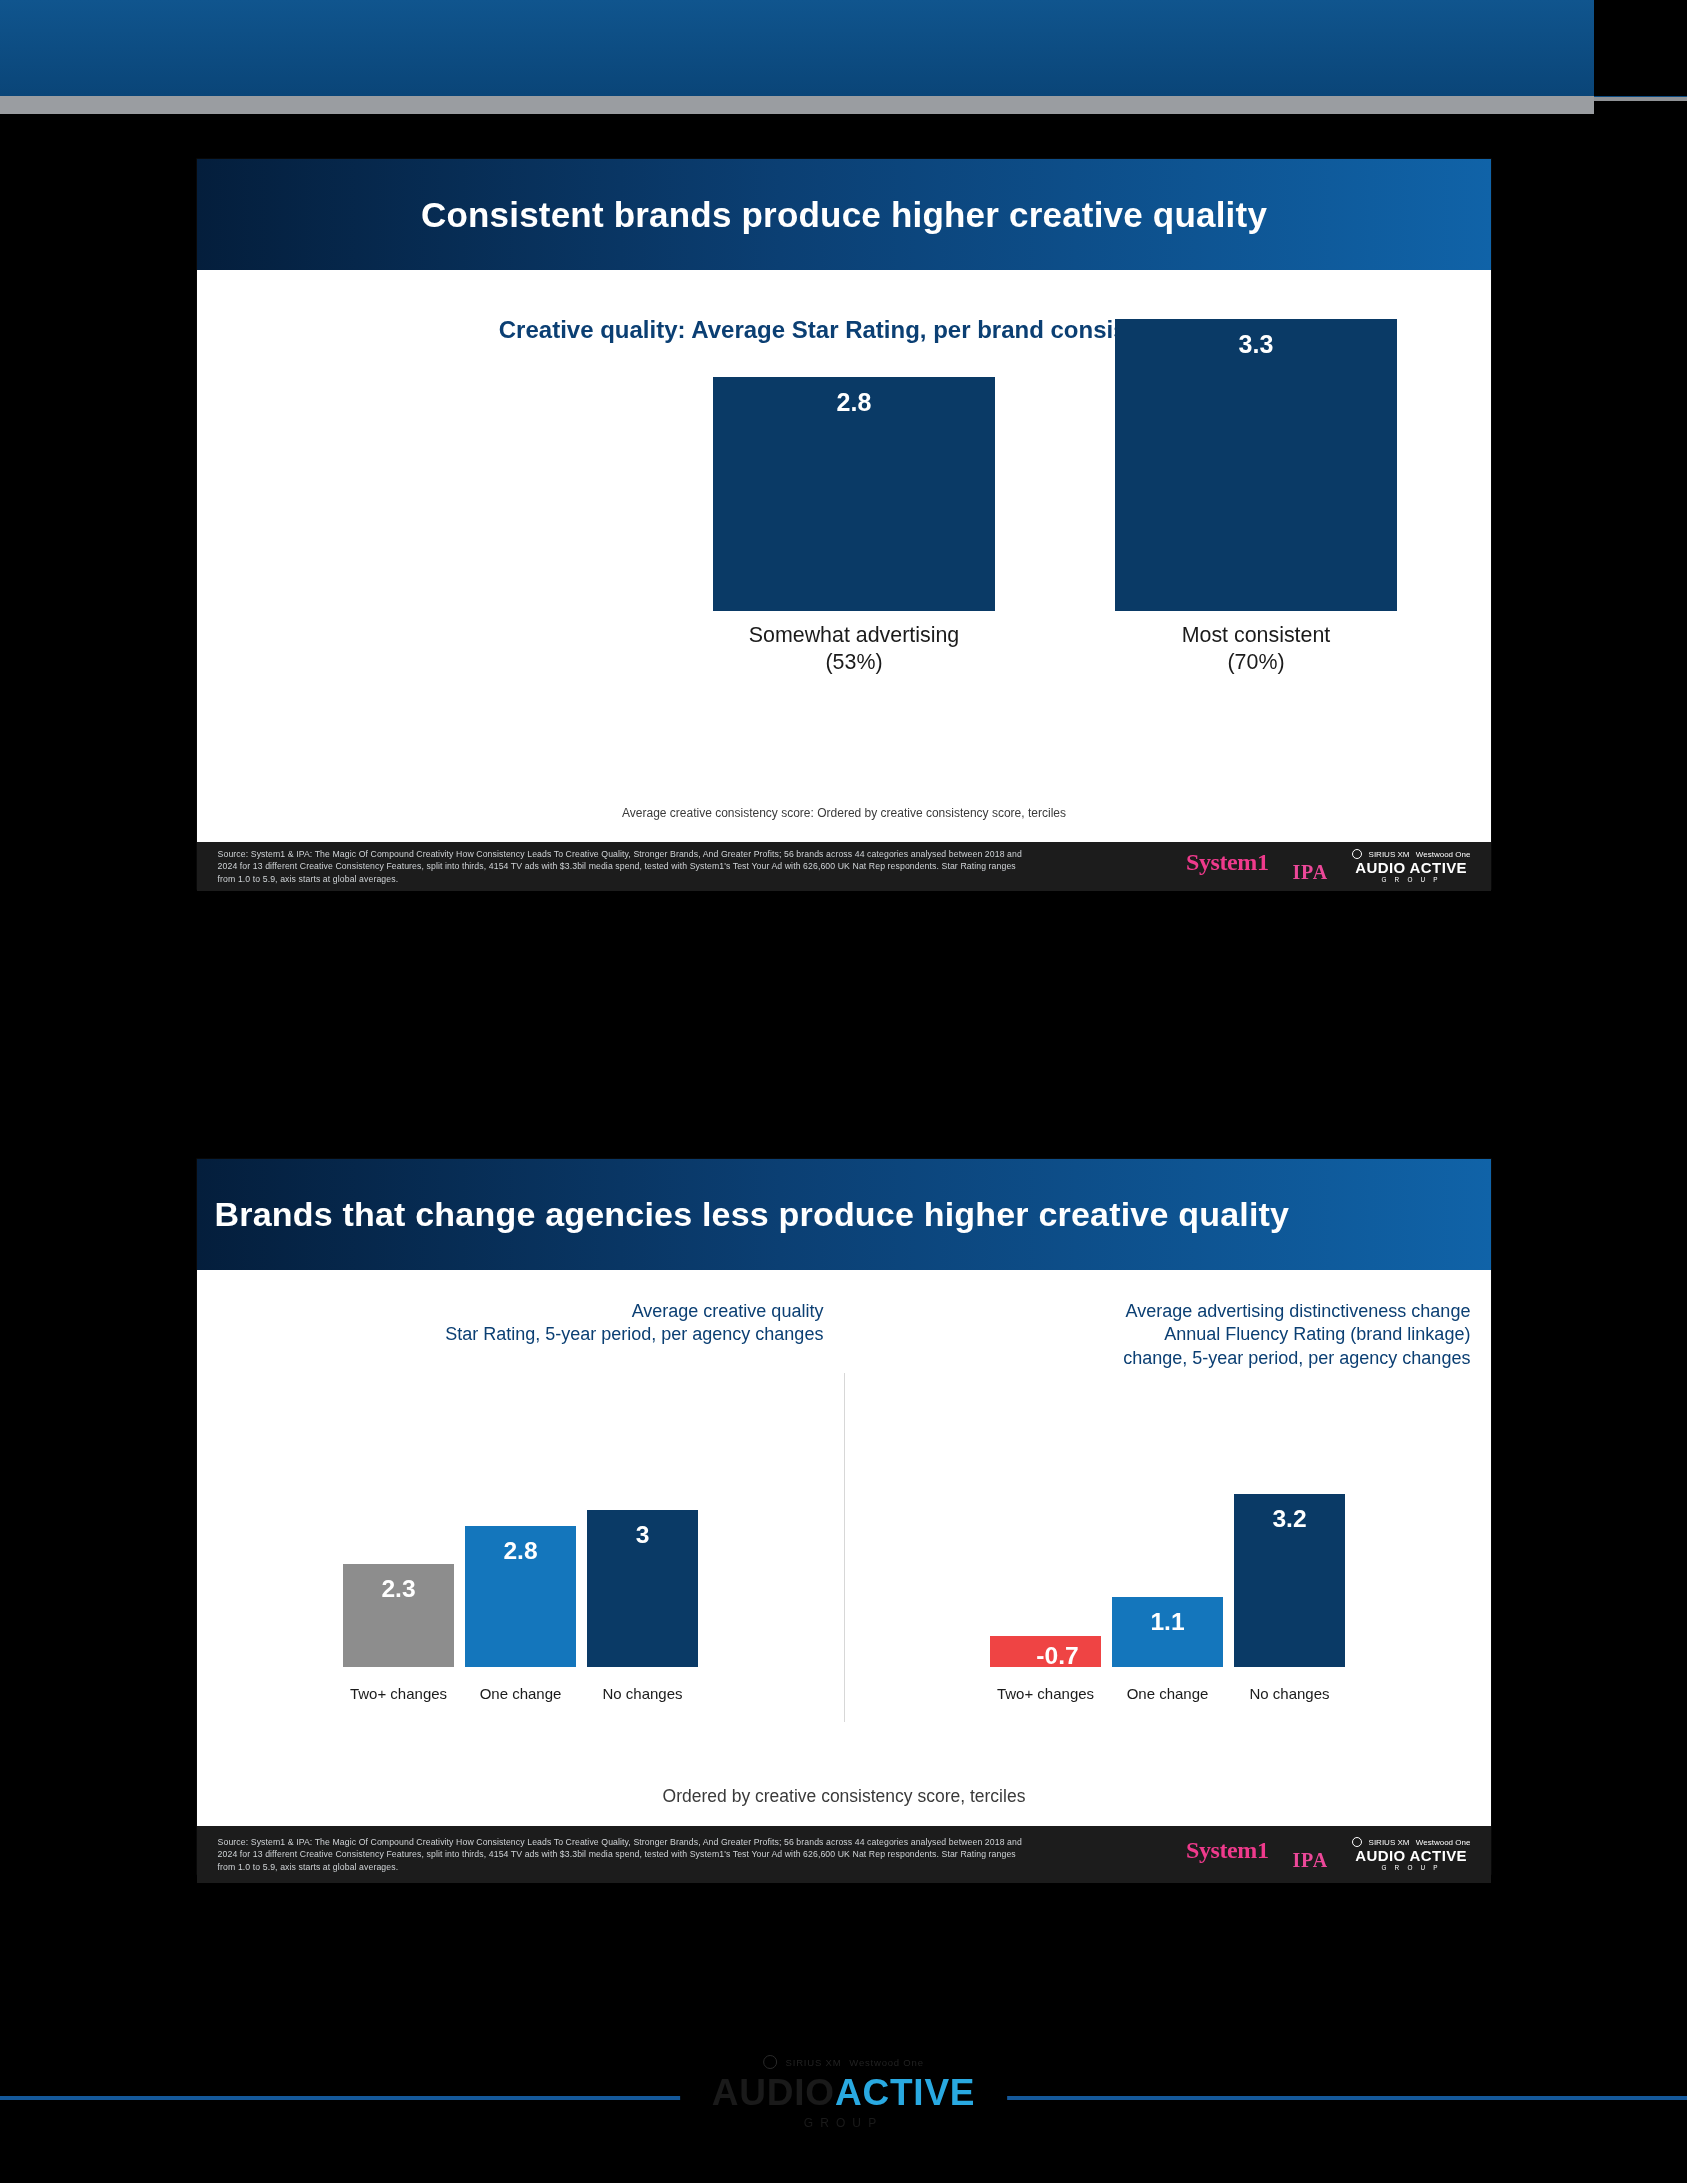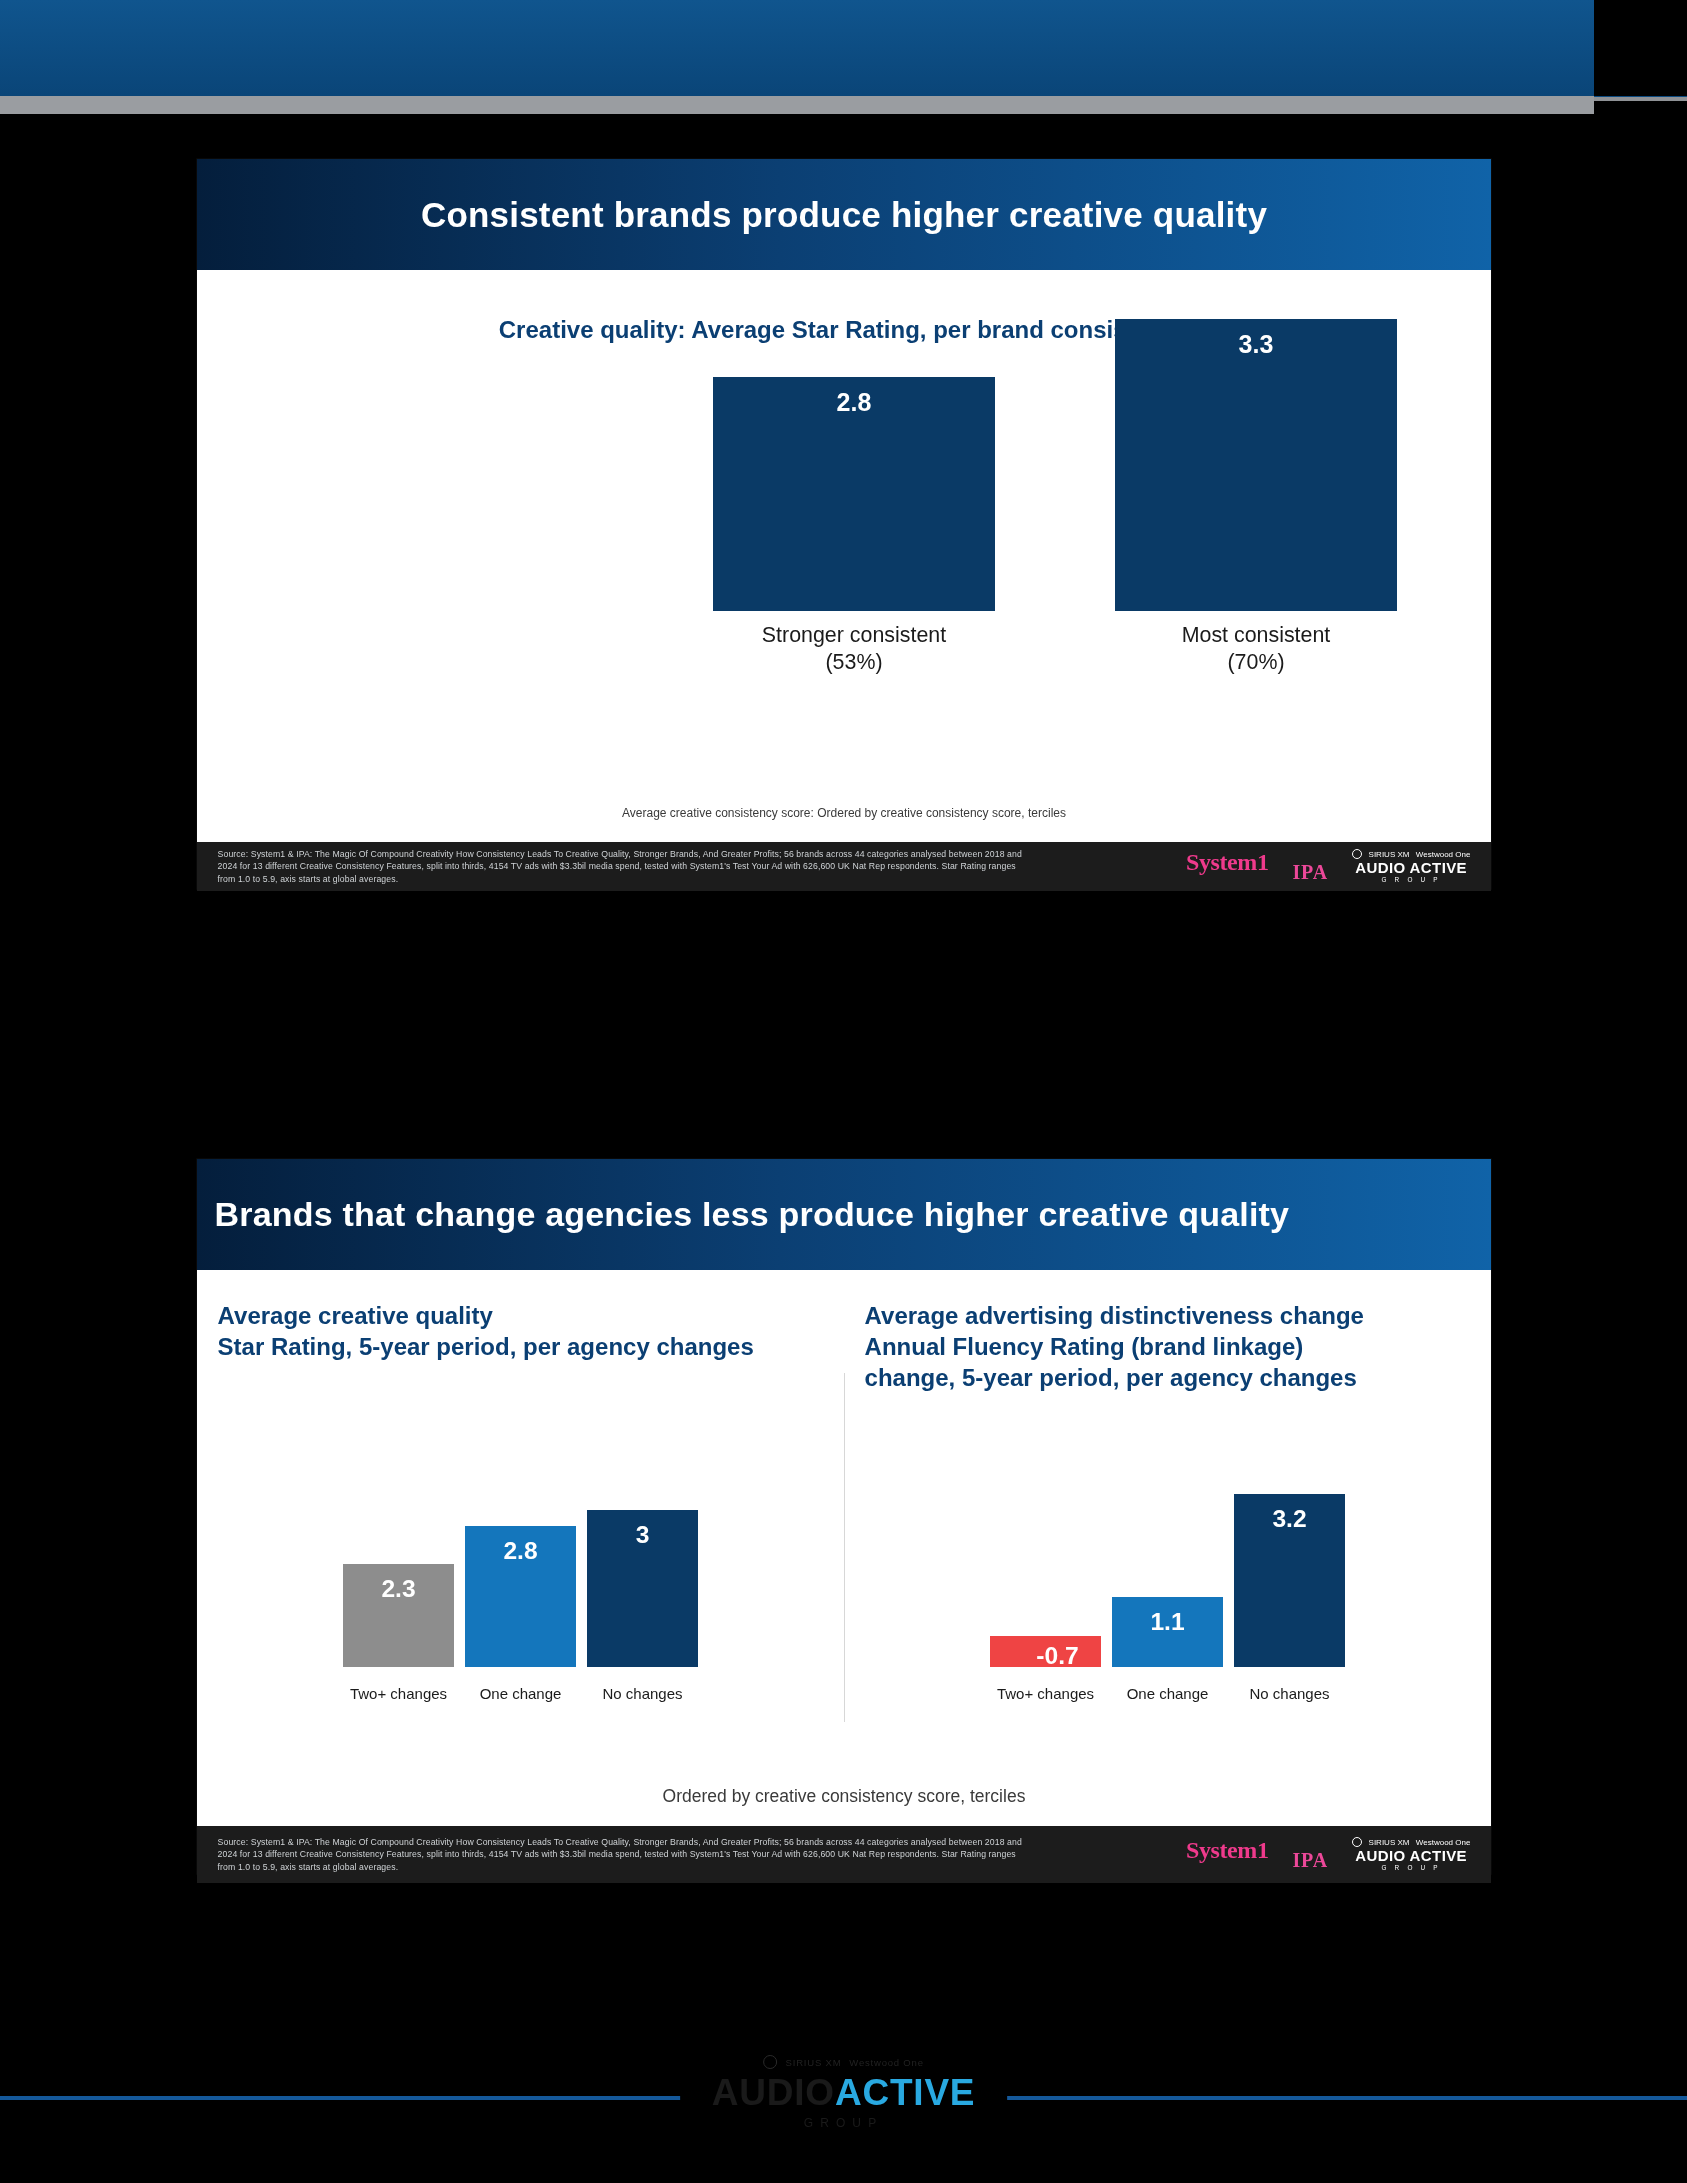--- a/index.html
+++ b/index.html
@@ -178,24 +178,24 @@
   .panels {
     position: absolute; left: 0; top: 0; width: 1294px; height: 556px;
     display: flex;
   }
   .panel { position: relative; width: 50%; height: 100%; }
   .panel-divider {
     position: absolute; left: 50%; top: 103px; width: 0.8px; height: 349px;
     background: #d7d7d7;
   }
   .panel-title {
-    text-align: left;
+    text-align: right;
     color: #0b3f73;
-    font-weight: bold;
-    font-size: 24px;
+    font-weight: normal;
+    font-size: 18px;
     line-height: 1.3;
     padding-top: 30px;
     padding-left: 20.6px;
     padding-right: 20.6px;
   }
   .panel-plot {
     position: absolute; left: 0; bottom: 95px; width: 100%; height: 318px;
   }
   .bars2 {
     position: absolute; bottom: 64px; left: 0; width: 100%;
@@ -259,21 +259,21 @@
     <div class="chart-title">Creative quality: Average Star Rating, per brand consistency</div>
 
     <div class="plot" id="plot-1">
 
 
       <div class="bargroup" style="left:516px;">
         <div class="bar" style="height:234px;">
           <div class="bar-value">2.8</div>
         </div>
         <div class="cat-label">
-          <div>Stronger consistent</div>
+          <div>Somewhat advertising</div>
           <div>(53%)</div>
         </div>
       </div>
 
       <div class="bargroup" style="left:918px;">
         <div class="bar" style="height:292px;">
           <div class="bar-value">3.3</div>
         </div>
         <div class="cat-label">
           <div>Most consistent</div>

